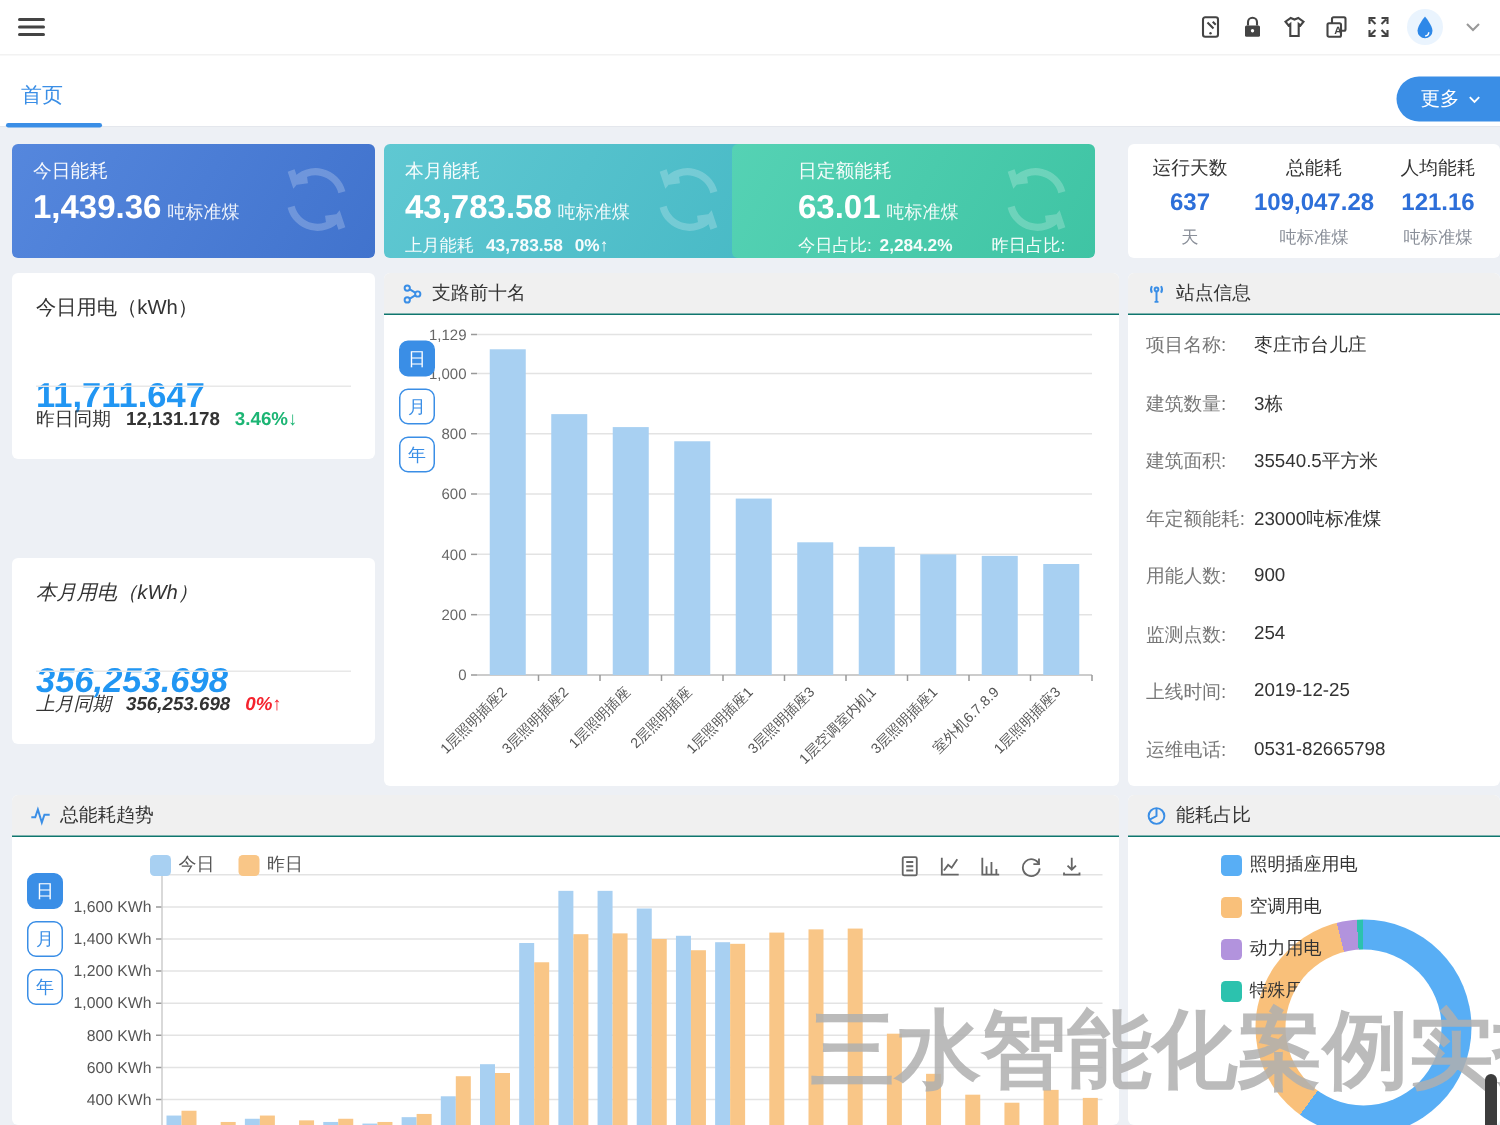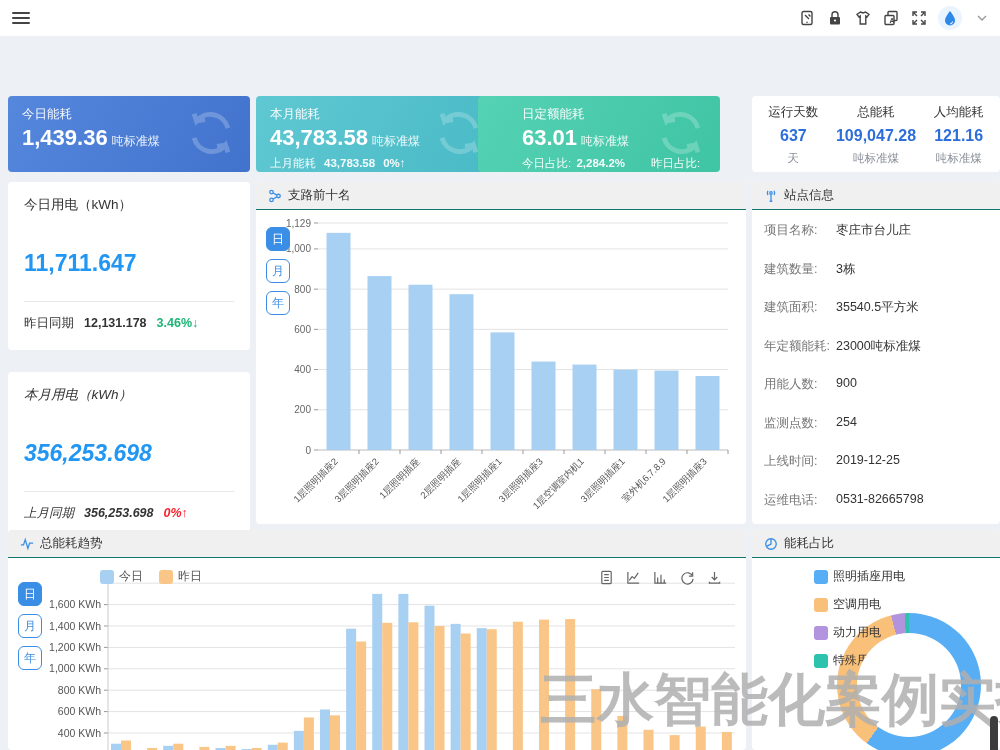--- a/index.html
+++ b/index.html
@@ -31,21 +31,21 @@
   .kpi .sub b { font-weight:bold; margin-left:8px; }
   .kpi .refresh { position:absolute; right:10px; top:8px; width:58px; height:58px; opacity:.22; }
 
   .summary { position:absolute; left:752px; top:96px; width:248px; height:76px; background:#fff; border-radius:4px; display:flex; }
   .sumcol { flex:1; text-align:center; padding-top:8px; }
   .sumcol .l { font-size:12.5px; color:#333; }
   .sumcol .v { font-size:16px; font-weight:bold; color:#2d6fd9; margin-top:6px; white-space:nowrap; }
   .sumcol .u { font-size:11.5px; color:#8a8f99; margin-top:6px; }
 
   
-  .ucard { position:absolute; left:8px; width:242px; height:168px; background:#fff; border-radius:4px; padding:14px 16px; }
+  .ucard { position:absolute; left:8px; width:242px; height:124px; background:#fff; border-radius:4px; padding:14px 16px; }
   .ucard .t { font-size:13.5px; color:#333; }
   .ucard .v { font-size:23px; font-weight:bold; color:#2196f3; margin-top:36px; }
   .ucard .div { position:absolute; left:16px; right:16px; bottom:48px; height:1px; background:#e8e8e8; }
   .ucard .sub { position:absolute; left:16px; bottom:18px; font-size:12.5px; color:#333; }
   .ucard .sub b { margin-left:10px; font-weight:bold; }
   .pct-green { color:#1cb574; font-weight:bold; margin-left:10px; }
   .pct-red { color:#f5222d; font-weight:bold; margin-left:10px; }
 
   
   .panel { position:absolute; background:#fff; border-radius:4px; overflow:hidden; }
@@ -131,39 +131,49 @@
           </svg>
       </div>
       <div class="tico">
         <svg viewBox="0 0 16 16">
             <path d="M4 6 l4 4 l4 -4" stroke="#999"></path>
           </svg>
       </div>
     </div>
   </div>
 
+  <div class="tabbar">
+    <div class="tab-home">首页</div>
+    <div class="tab-underline"></div>
+    <button class="more-btn">
+      <span>更多</span>
+      <svg width="10" height="10" viewBox="0 0 16 16">
+          <path d="M3 6 l5 5 l5 -5" stroke="#fff" stroke-width="2" fill="none"></path>
+        </svg>
+    </button>
+  </div>
 
   <div class="kpi" style="left:8px; background:linear-gradient(120deg,#5587dd,#4173cd);">
     <div class="t">今日能耗</div>
     <div class="v"><span>1,439.36</span><span class="u">吨标准煤</span></div>
     <svg class="refresh" viewBox="0 0 48 48">
         <path d="M38 20 A15 15 0 0 0 12 14 l-2 -6 m2 6 l7 -1" stroke="#fff" stroke-width="4" fill="none"></path>
         <path d="M10 28 A15 15 0 0 0 36 34 l2 6 m-2 -6 l-7 1" stroke="#fff" stroke-width="4" fill="none"></path>
       </svg>
   </div>
   <div class="kpi" style="left:256px; background:linear-gradient(120deg,#5fc8d2,#49bac6);">
     <div class="t">本月能耗</div>
     <div class="v"><span>43,783.58</span><span class="u">吨标准煤</span></div>
     <div class="sub"><span>上月能耗</span><b>43,783.58</b><b>0%↑</b></div>
     <svg class="refresh" viewBox="0 0 48 48">
         <path d="M38 20 A15 15 0 0 0 12 14 l-2 -6 m2 6 l7 -1" stroke="#fff" stroke-width="4" fill="none"></path>
         <path d="M10 28 A15 15 0 0 0 36 34 l2 6 m-2 -6 l-7 1" stroke="#fff" stroke-width="4" fill="none"></path>
       </svg>
   </div>
-  <div class="kpi" style="left:478px; background:linear-gradient(120deg,#55d2b4,#3fc4a4);padding-left:44px;">
+  <div class="kpi" style="left:488px; background:linear-gradient(120deg,#55d2b4,#3fc4a4);padding-left:44px;">
     <div class="t">日定额能耗</div>
     <div class="v"><span>63.01</span><span class="u">吨标准煤</span></div>
     <div class="sub"><span>今日占比:</span> <b style="margin-left:2px">2,284.2%</b><span style="margin-left:26px">昨日占比:</span> <b style="margin-left:2px">2,366.03%</b></div>
     <svg class="refresh" viewBox="0 0 48 48">
         <path d="M38 20 A15 15 0 0 0 12 14 l-2 -6 m2 6 l7 -1" stroke="#fff" stroke-width="4" fill="none"></path>
         <path d="M10 28 A15 15 0 0 0 36 34 l2 6 m-2 -6 l-7 1" stroke="#fff" stroke-width="4" fill="none"></path>
       </svg>
   </div>
 
   <div class="summary">

